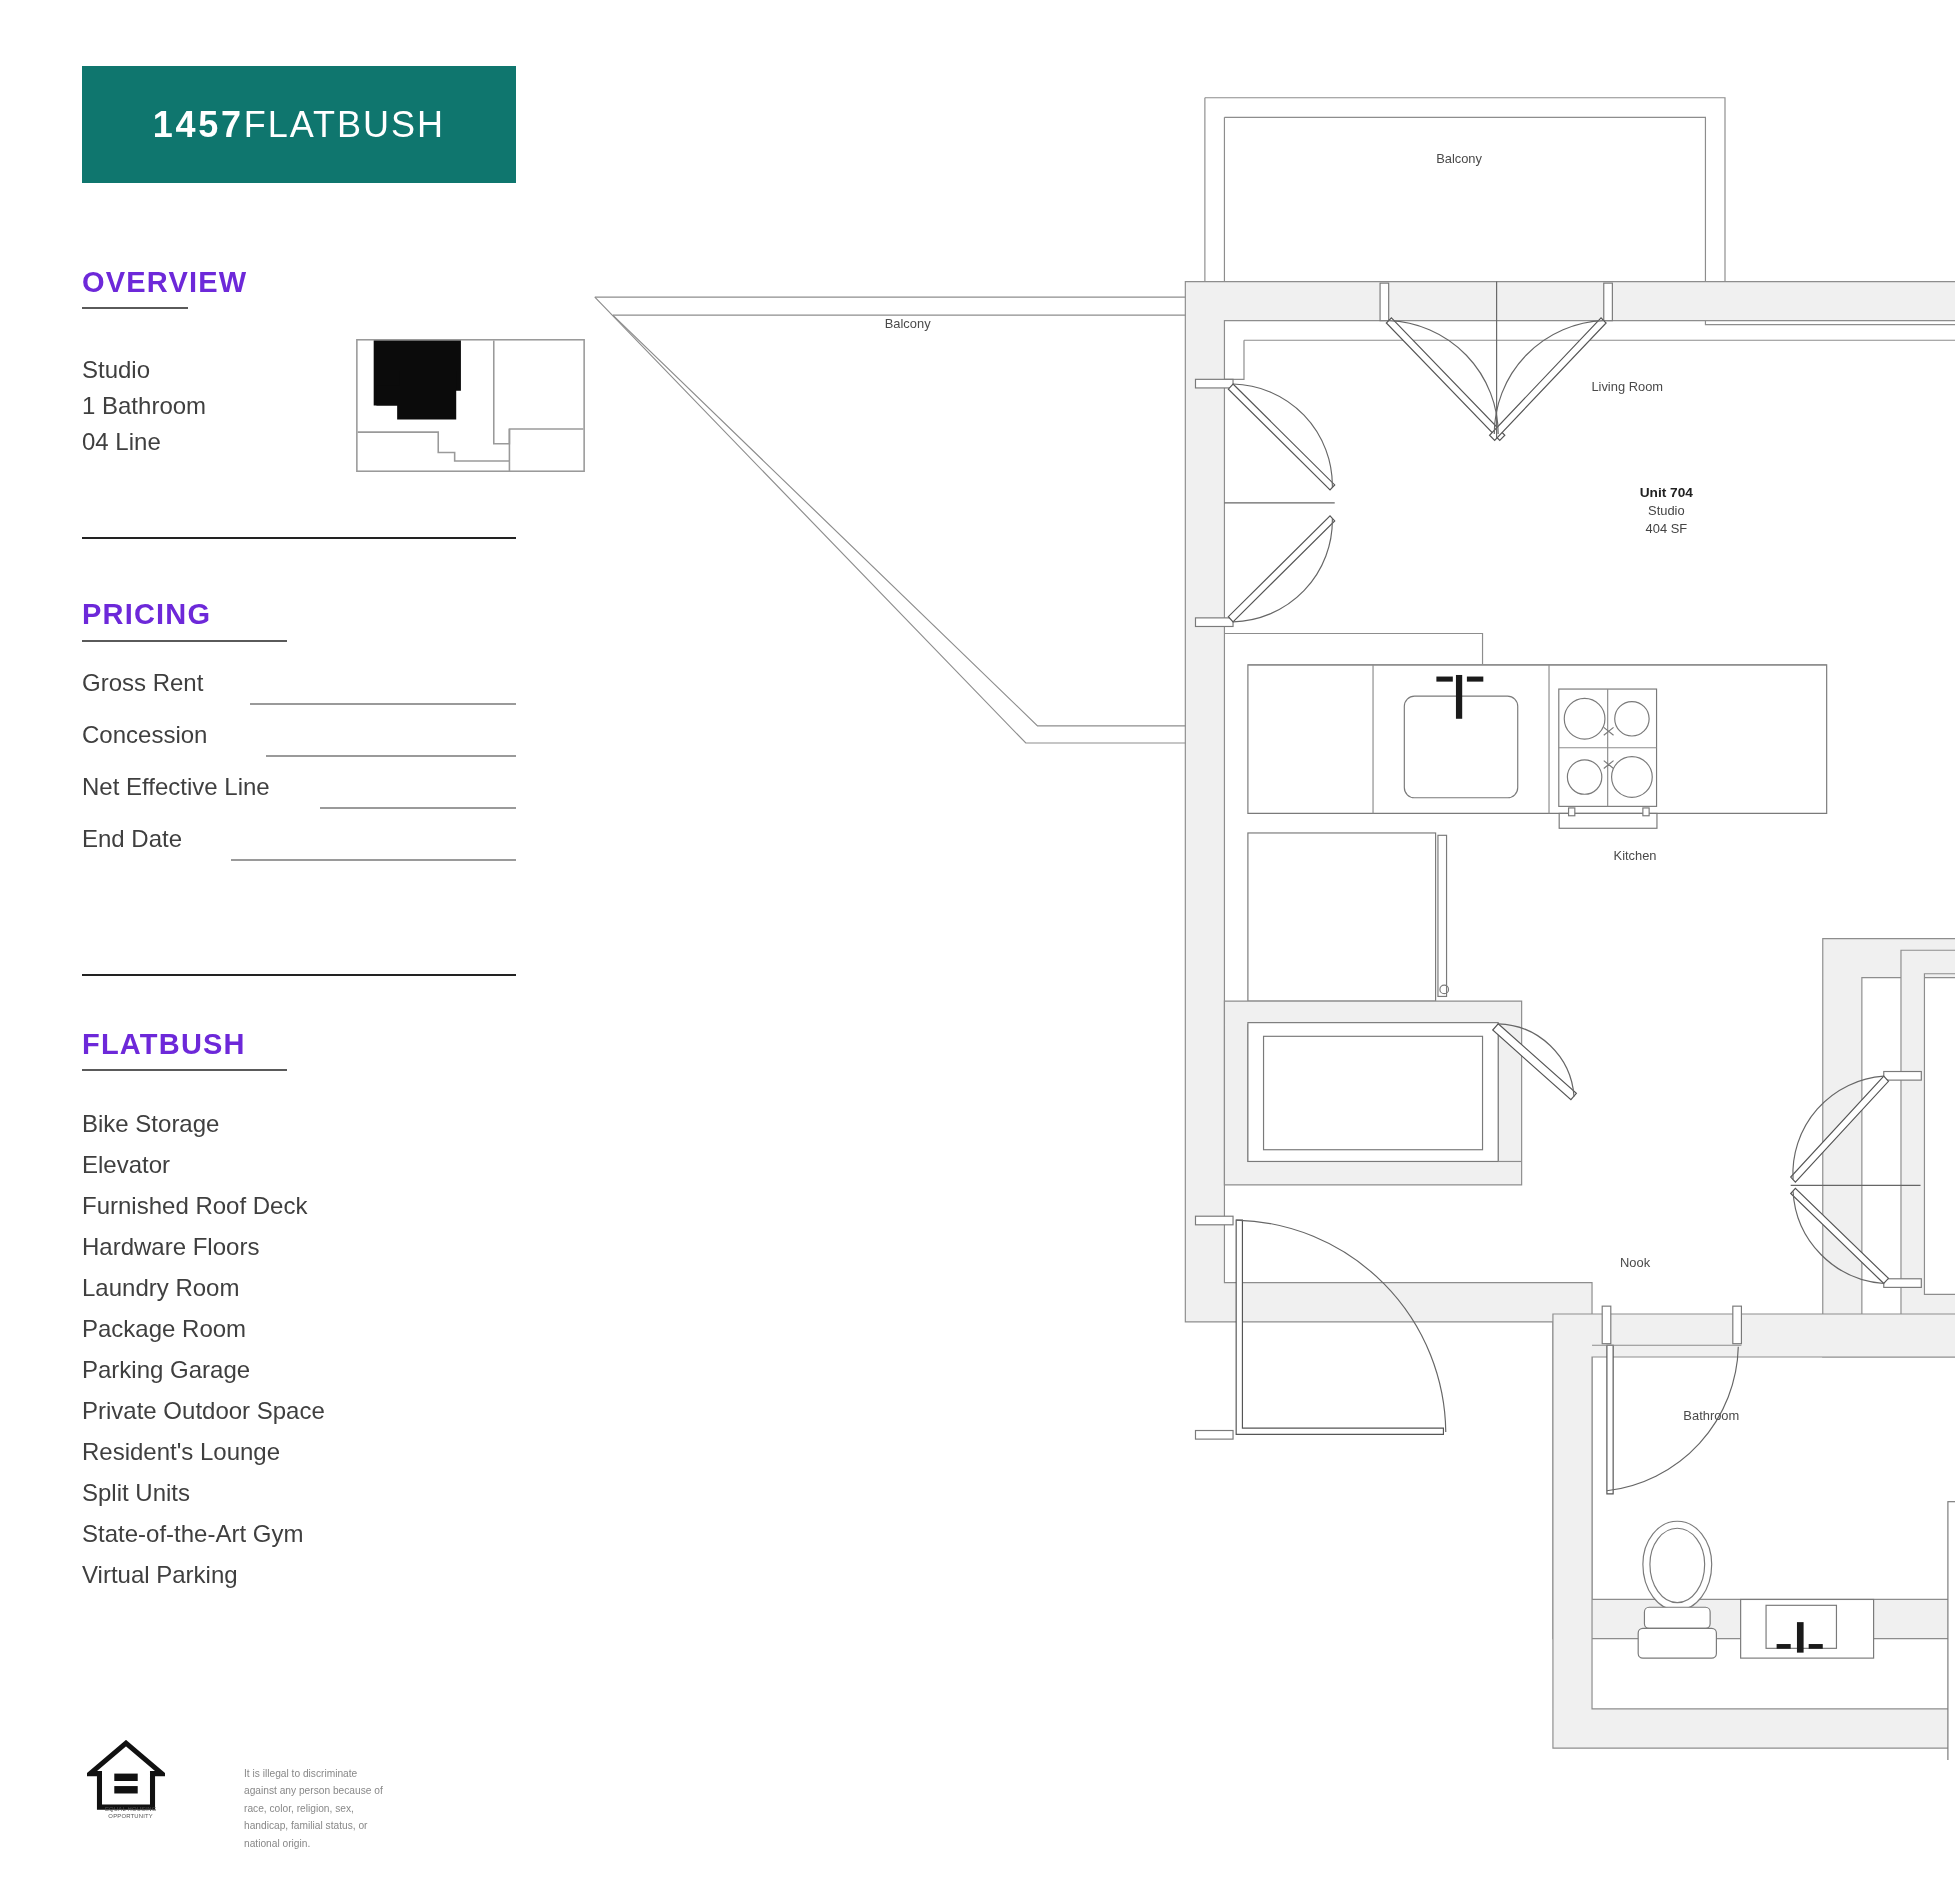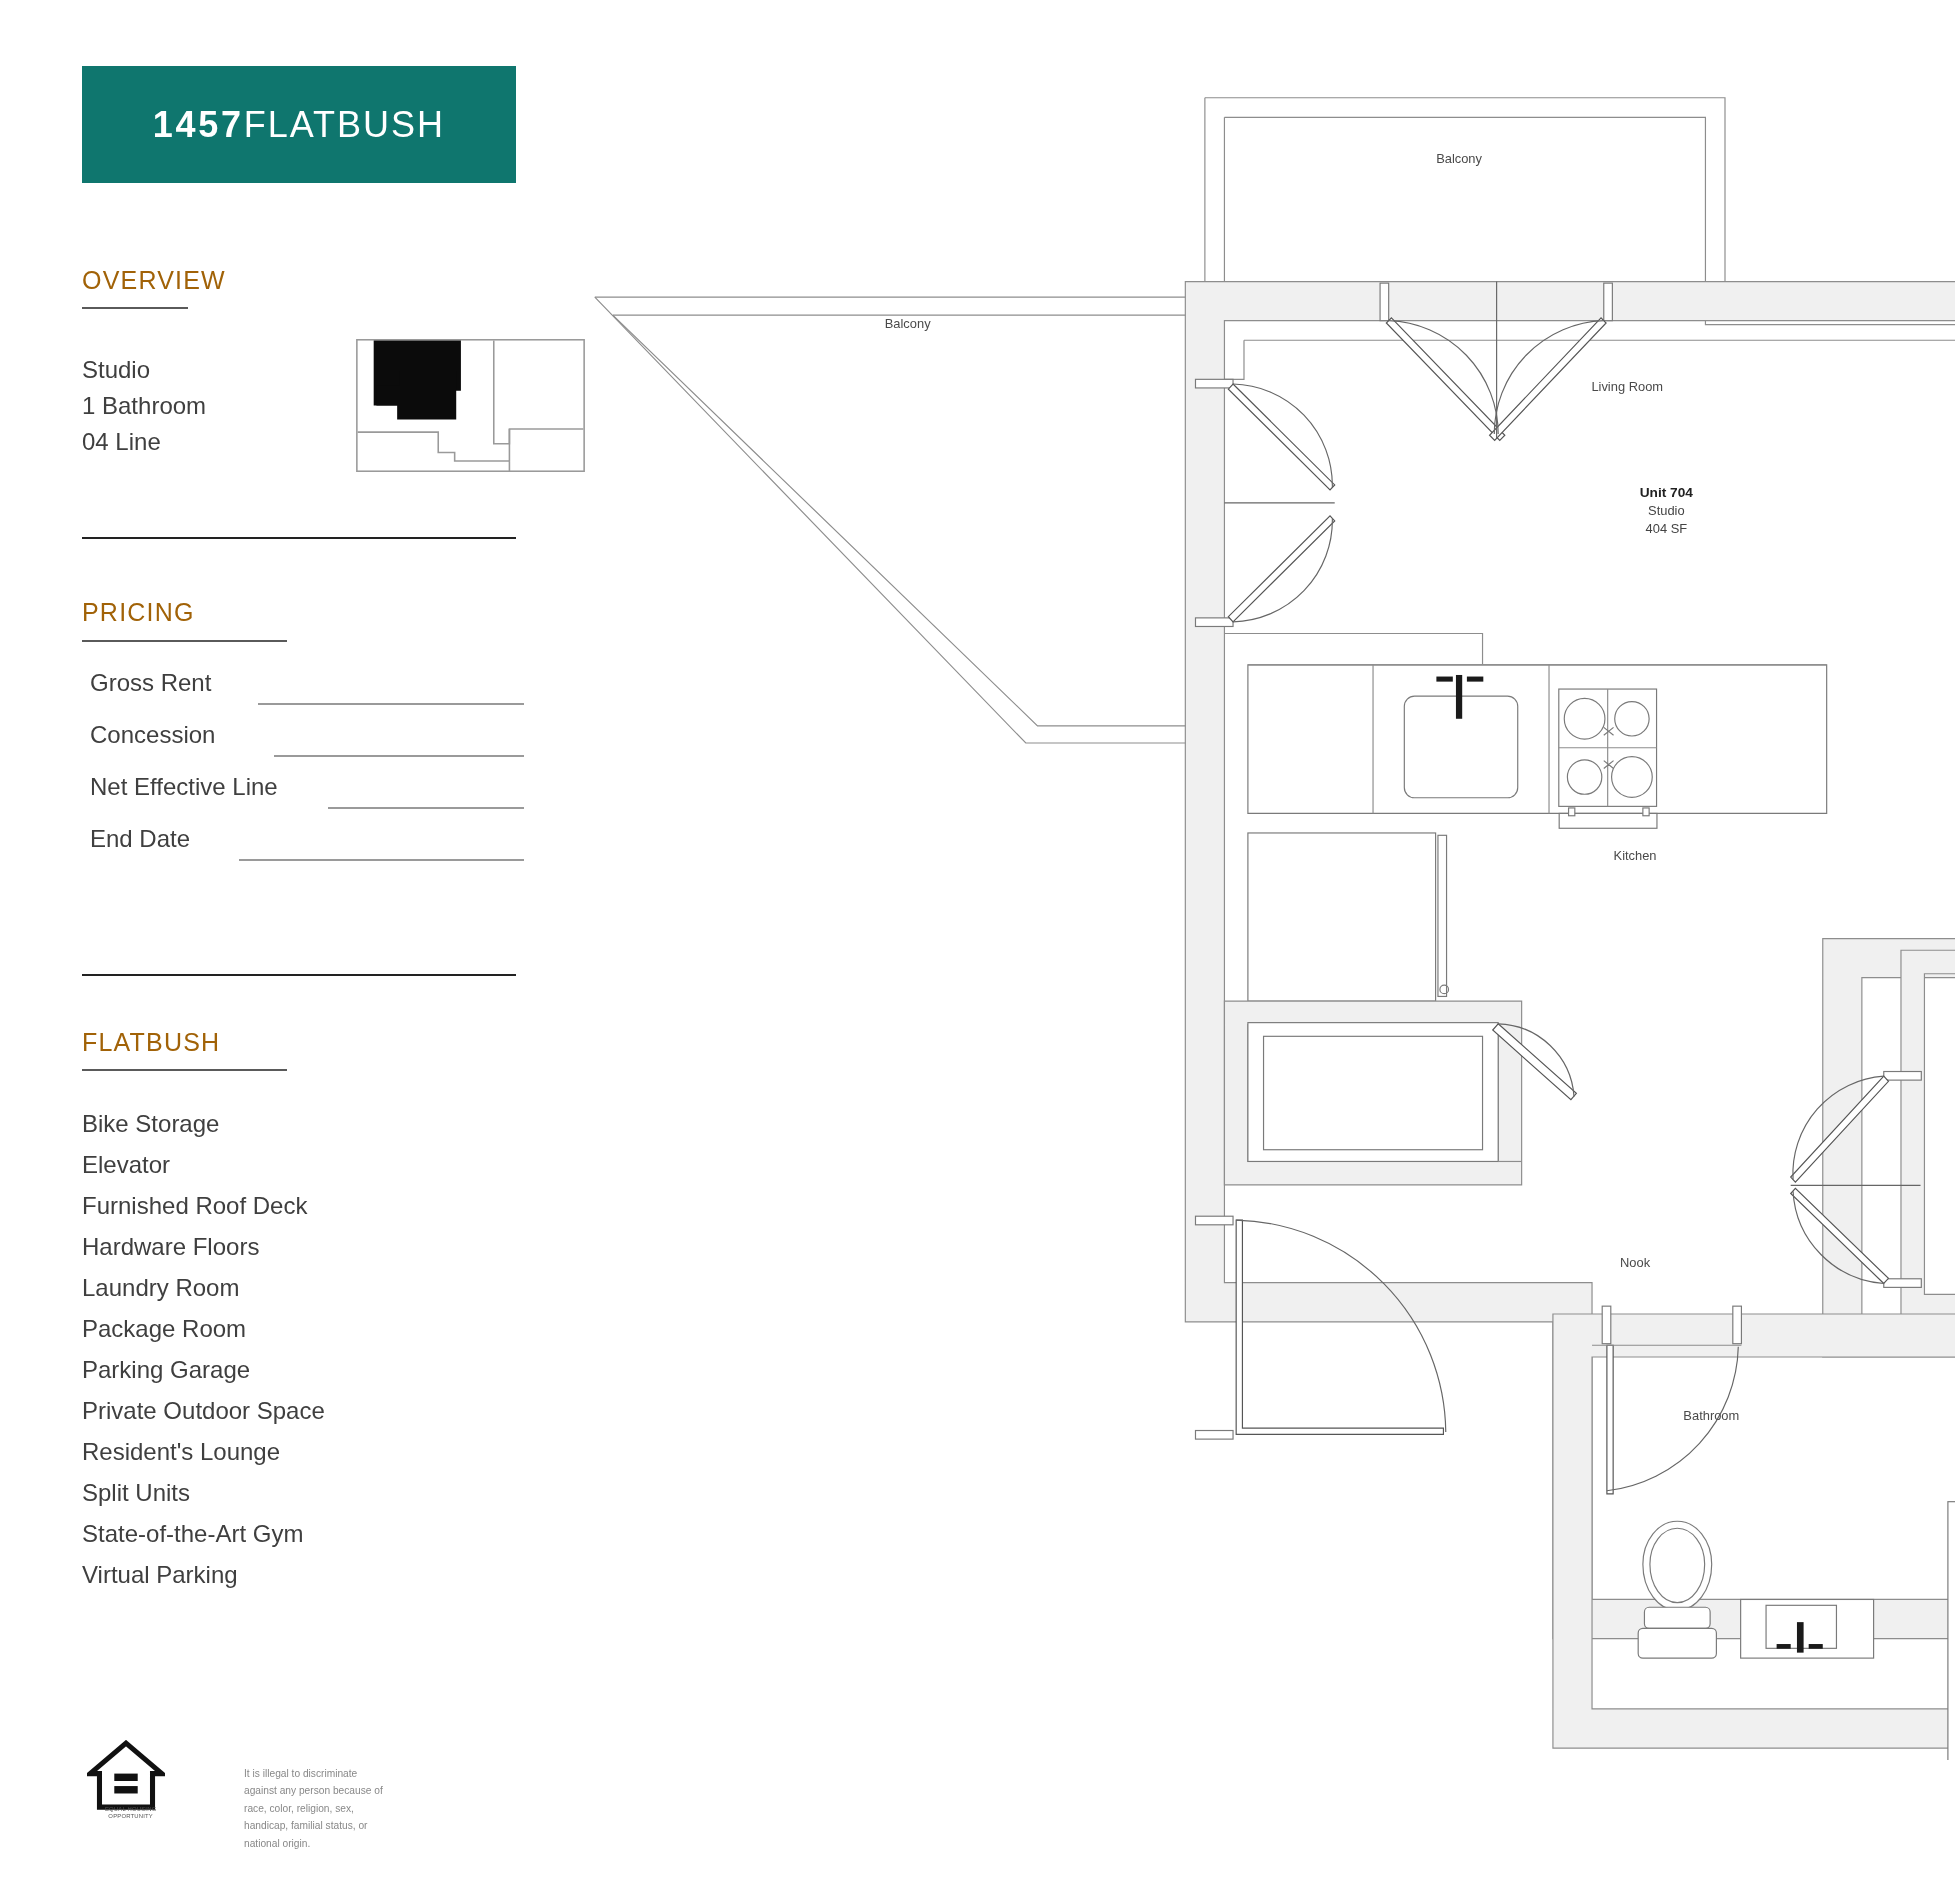--- a/index.html
+++ b/index.html
@@ -43,24 +43,24 @@
     font-size: 36px;
     font-weight: 700;
     letter-spacing: 2px;
     white-space: nowrap;
   }
   #logo-text .num { letter-spacing: 2.7px; }
   #logo-text .nm  { letter-spacing: 2px; font-weight: 400; }
 
   .sec-title {
     position: absolute;
-    font-size: 25px;
-    font-weight: 400;
+    font-size: 29px;
+    font-weight: 700;
     letter-spacing: 1.2px;
-    color: #a16207;
+    color: #6d28d9;
     white-space: nowrap;
   }
   .sec-rule {
     position: absolute;
     height: 2px;
     background: #5a5a5a;
   }
   .hr-full {
     position: absolute;
     left: 0;
@@ -88,21 +88,21 @@
     width: 229px;
     height: 133px;
   }
   #hr1 { top: 537px; }
 
   
   #pr-title { left: 0; top: 598px; }
   #pr-rule  { left: 0; top: 640px; width: 205px; }
   #pricing-rows {
     position: absolute;
-    left: 8px;
+    left: 0;
     top: 669px;
     width: 434px;
   }
   .pr-row {
     position: relative;
     height: 52px;
   }
   .pr-label {
     position: absolute;
     left: 0;

